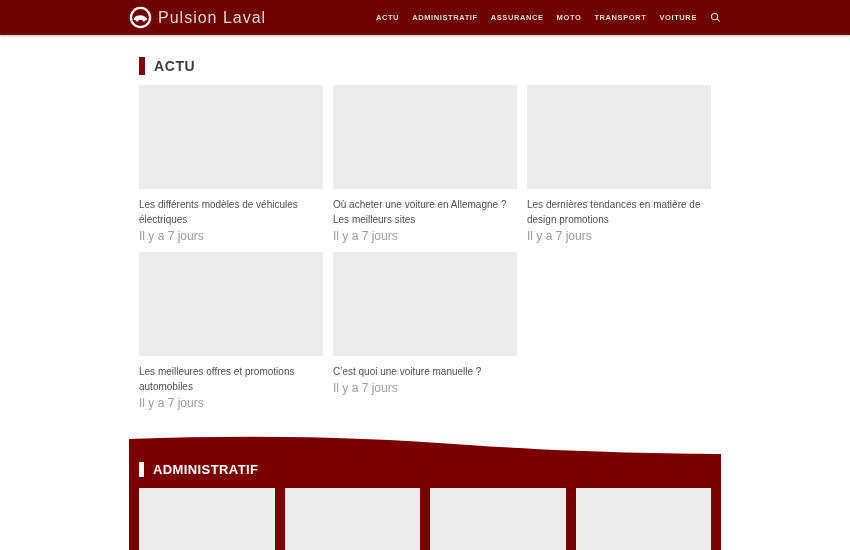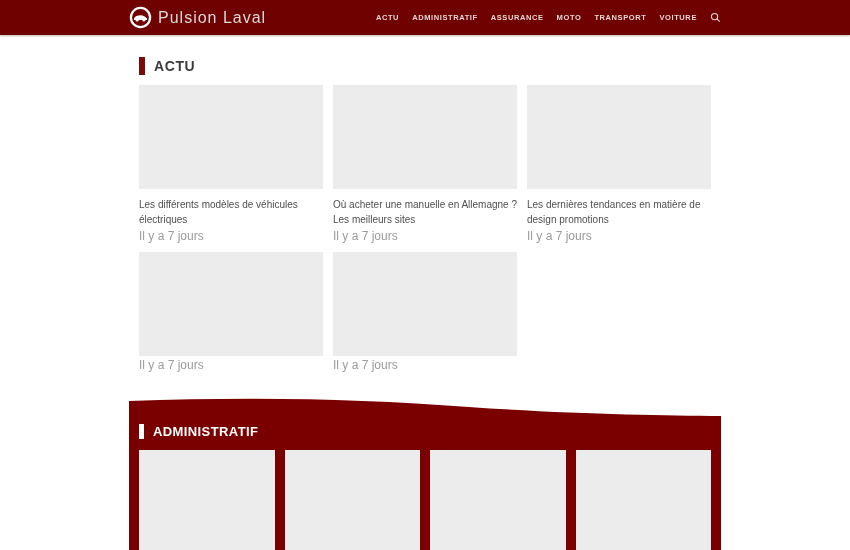--- a/index.html
+++ b/index.html
@@ -108,37 +108,39 @@
   <div class="actu-grid">
 
       <article class="article-card">
         <div class="thumb"></div>
         <div class="card-title">Les différents modèles de véhicules électriques</div>
         <div class="card-date">Il y a 7 jours</div>
       </article>
 
       <article class="article-card">
         <div class="thumb"></div>
-        <div class="card-title">Où acheter une manuelle en Allemagne ? Les meilleurs sites</div>
+        <div class="card-title">Où acheter une voiture en Allemagne ? Les meilleurs sites</div>
         <div class="card-date">Il y a 7 jours</div>
       </article>
 
       <article class="article-card">
         <div class="thumb"></div>
         <div class="card-title">Les dernières tendances en matière de design promotions</div>
         <div class="card-date">Il y a 7 jours</div>
       </article>
 
       <article class="article-card">
         <div class="thumb"></div>
+        <div class="card-title">Les meilleures offres et promotions automobiles</div>
         <div class="card-date">Il y a 7 jours</div>
       </article>
 
       <article class="article-card">
         <div class="thumb"></div>
+        <div class="card-title">C’est quoi une voiture manuelle ?</div>
         <div class="card-date">Il y a 7 jours</div>
       </article>
     </div>
 </main>
 
 <section class="admin-section">
   <svg class="wave-top" viewBox="0 0 592 20" preserveAspectRatio="none" aria-hidden="true">
     <path d="M0,3 C120,-1.5 230,0.5 340,9 C440,16 530,17.5 592,18 L592,20 L0,20 Z" fill="#7a0000"></path>
   </svg>
   <div class="admin-body">

